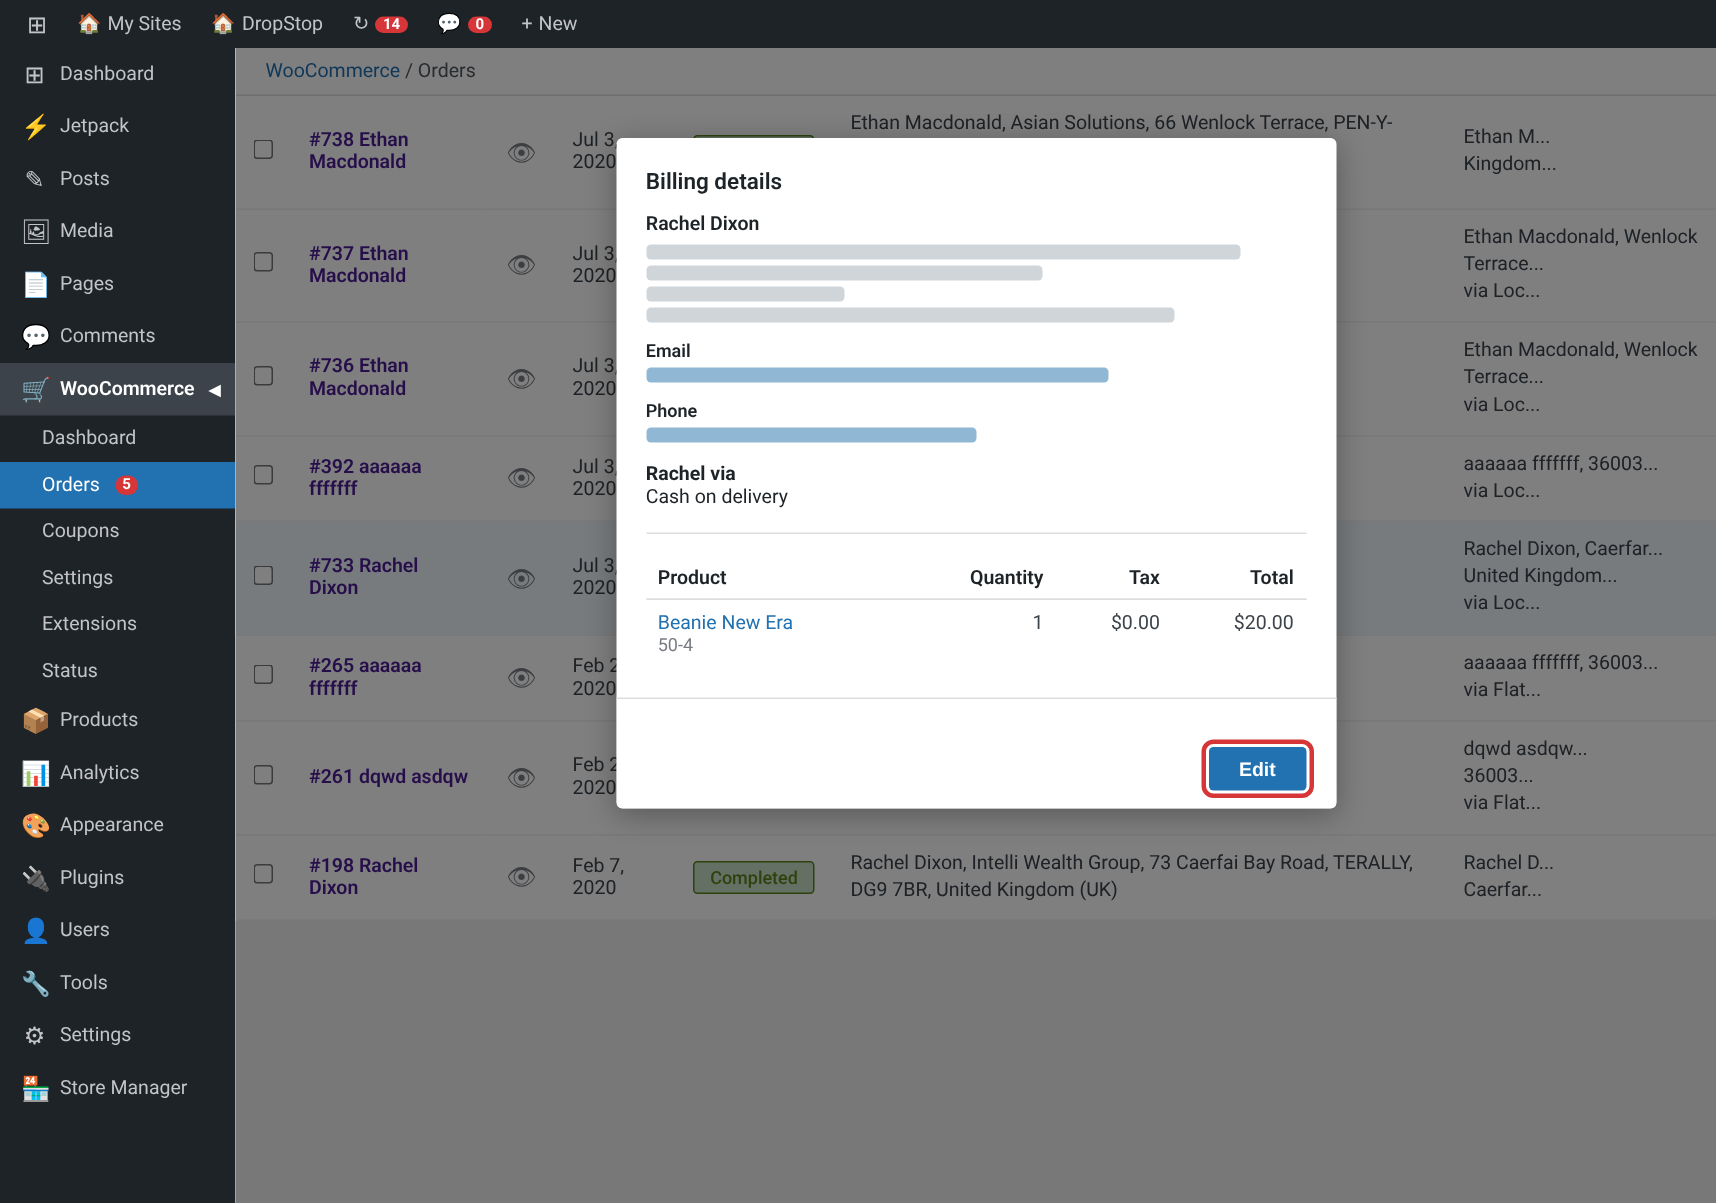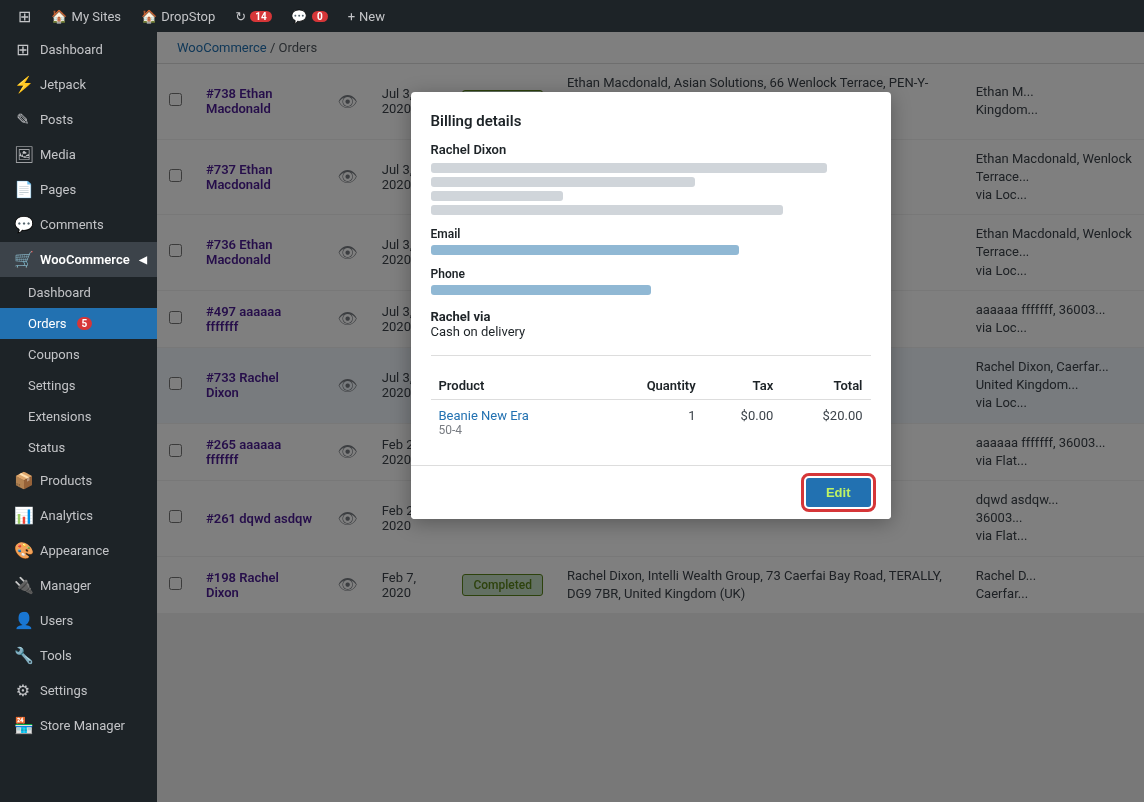--- a/index.html
+++ b/index.html
@@ -244,29 +244,30 @@
     .product-sku { color: #787c82; font-size: 12px; }
     .modal-footer {
       padding: 12px 20px;
       border-top: 1px solid #ddd;
       display: flex;
       justify-content: flex-end;
       background: #fff;
     }
     .edit-button {
       background: #2271b1;
-      color: #bef264;
+      color: #ffffff;
       border: none;
       padding: 7px 20px;
       border-radius: 3px;
       font-size: 13px;
       font-weight: 600;
       cursor: pointer;
       outline: 3px solid #d63638;
       outline-offset: 2px;
+      margin-top: 20px;
     }
 
     
     ::-webkit-scrollbar { width: 6px; }
     ::-webkit-scrollbar-track { background: #f1f1f1; }
     ::-webkit-scrollbar-thumb { background: #c1c1c1; border-radius: 3px; }
   </style>
 </head>
 <body>
 
@@ -354,21 +355,21 @@
     <div class="sidebar-item">
       <span class="menu-icon">📊</span>
       <span>Analytics</span>
     </div>
     <div class="sidebar-item">
       <span class="menu-icon">🎨</span>
       <span>Appearance</span>
     </div>
     <div class="sidebar-item">
       <span class="menu-icon">🔌</span>
-      <span>Manager</span>
+      <span>Plugins</span>
     </div>
     <div class="sidebar-item">
       <span class="menu-icon">👤</span>
       <span>Users</span>
     </div>
     <div class="sidebar-item">
       <span class="menu-icon">🔧</span>
       <span>Tools</span>
     </div>
     <div class="sidebar-item">
@@ -416,21 +417,21 @@
           <td><span class="order-num">#736 Ethan Macdonald</span></td>
           <td><span class="order-eye">👁</span></td>
           <td class="order-date">Jul 3, 2020</td>
           <td></td>
           <td class="order-address"></td>
           <td class="order-address">Ethan Macdonald, Wenlock Terrace...<br>via Loc...</td>
         </tr>
 
         <tr>
           <td class="order-checkbox"><input type="checkbox" style=""></td>
-          <td><span class="order-num">#497 aaaaaa fffffff</span></td>
+          <td><span class="order-num">#392 aaaaaa fffffff</span></td>
           <td><span class="order-eye">👁</span></td>
           <td class="order-date">Jul 3, 2020</td>
           <td></td>
           <td class="order-address"></td>
           <td class="order-address">aaaaaa fffffff, 36003...<br>via Loc...</td>
         </tr>
 
         <tr style="background:#f0f6fc;">
           <td class="order-checkbox"><input type="checkbox" style=""></td>
           <td><span class="order-num">#733 Rachel Dixon</span></td>

